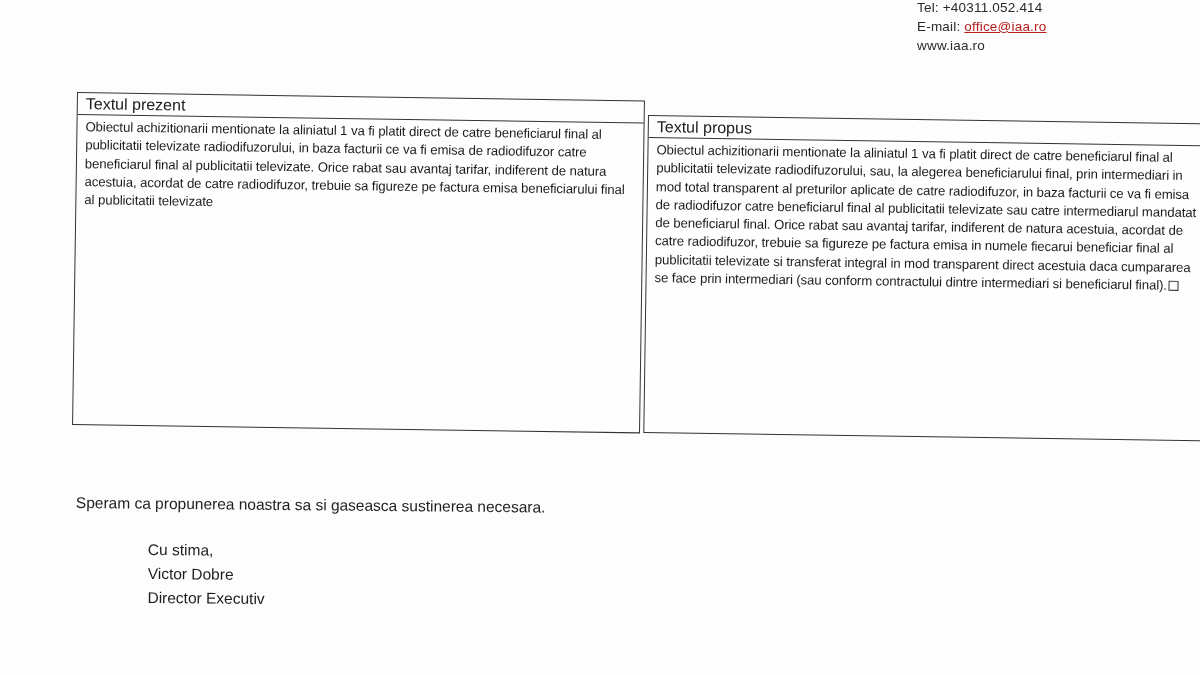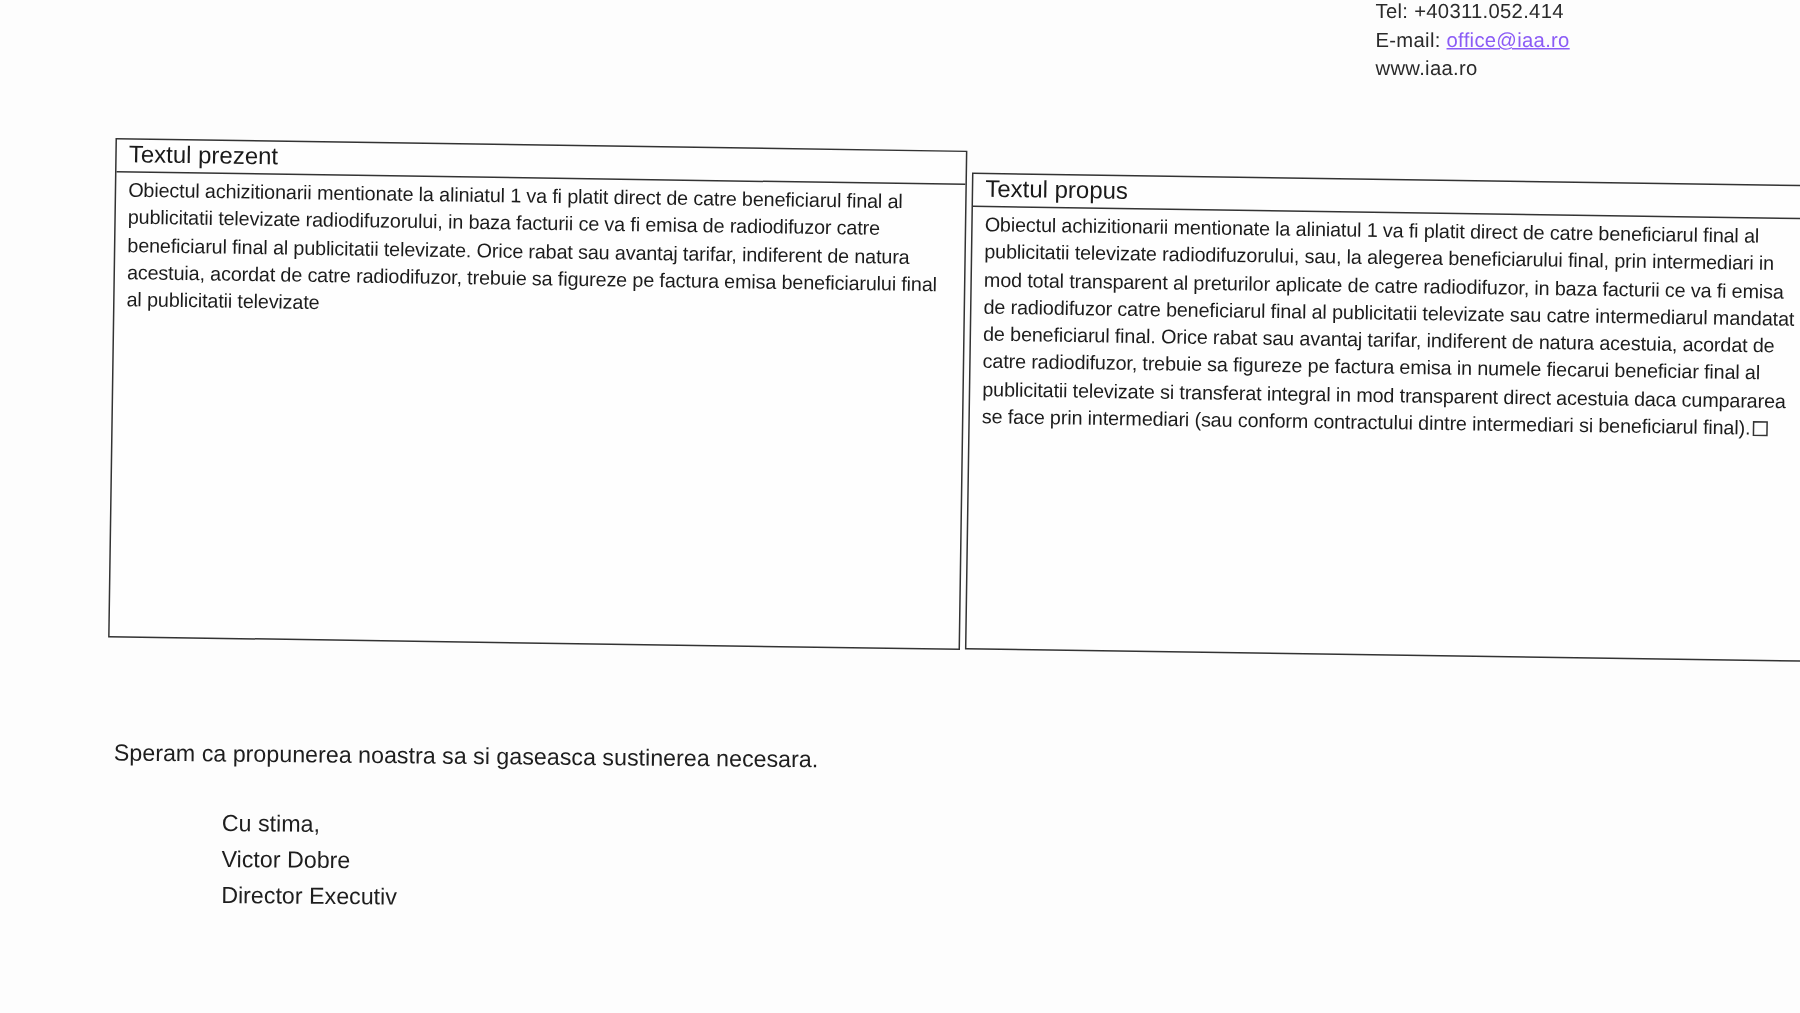--- a/index.html
+++ b/index.html
@@ -18,21 +18,21 @@
     .contact {
       position: absolute;
       left: 917px;
       top: -2px;
       font-size: 13.5px;
       line-height: 19px;
       color: #2a2a2a;
       letter-spacing: 0.2px;
     }
     .contact a {
-      color: #8b5cf6;
+      color: #b91c1c;
       text-decoration: underline;
     }
     .table-box {
       position: absolute;
       border: 1.5px solid #333;
       background: #fefefe;
       box-sizing: border-box;
     }
     .table-left {
       left: 77px;

